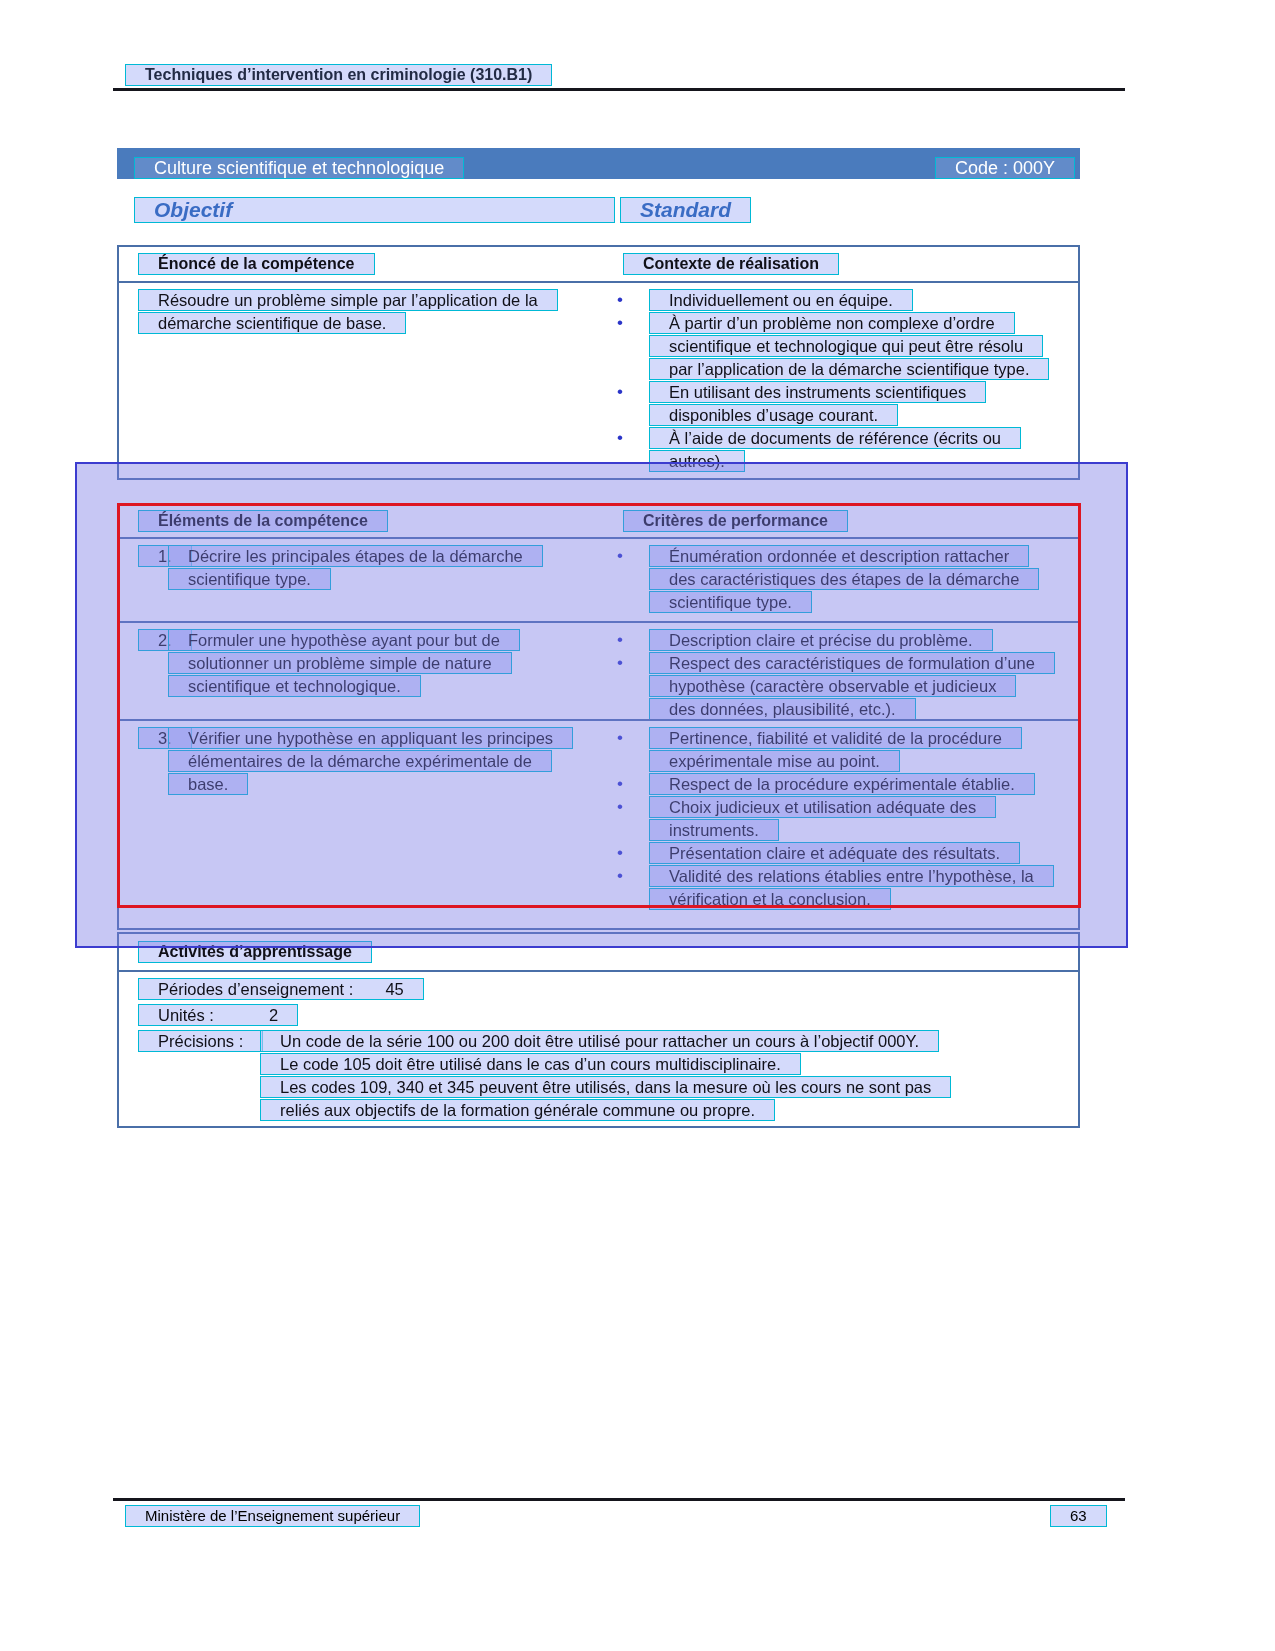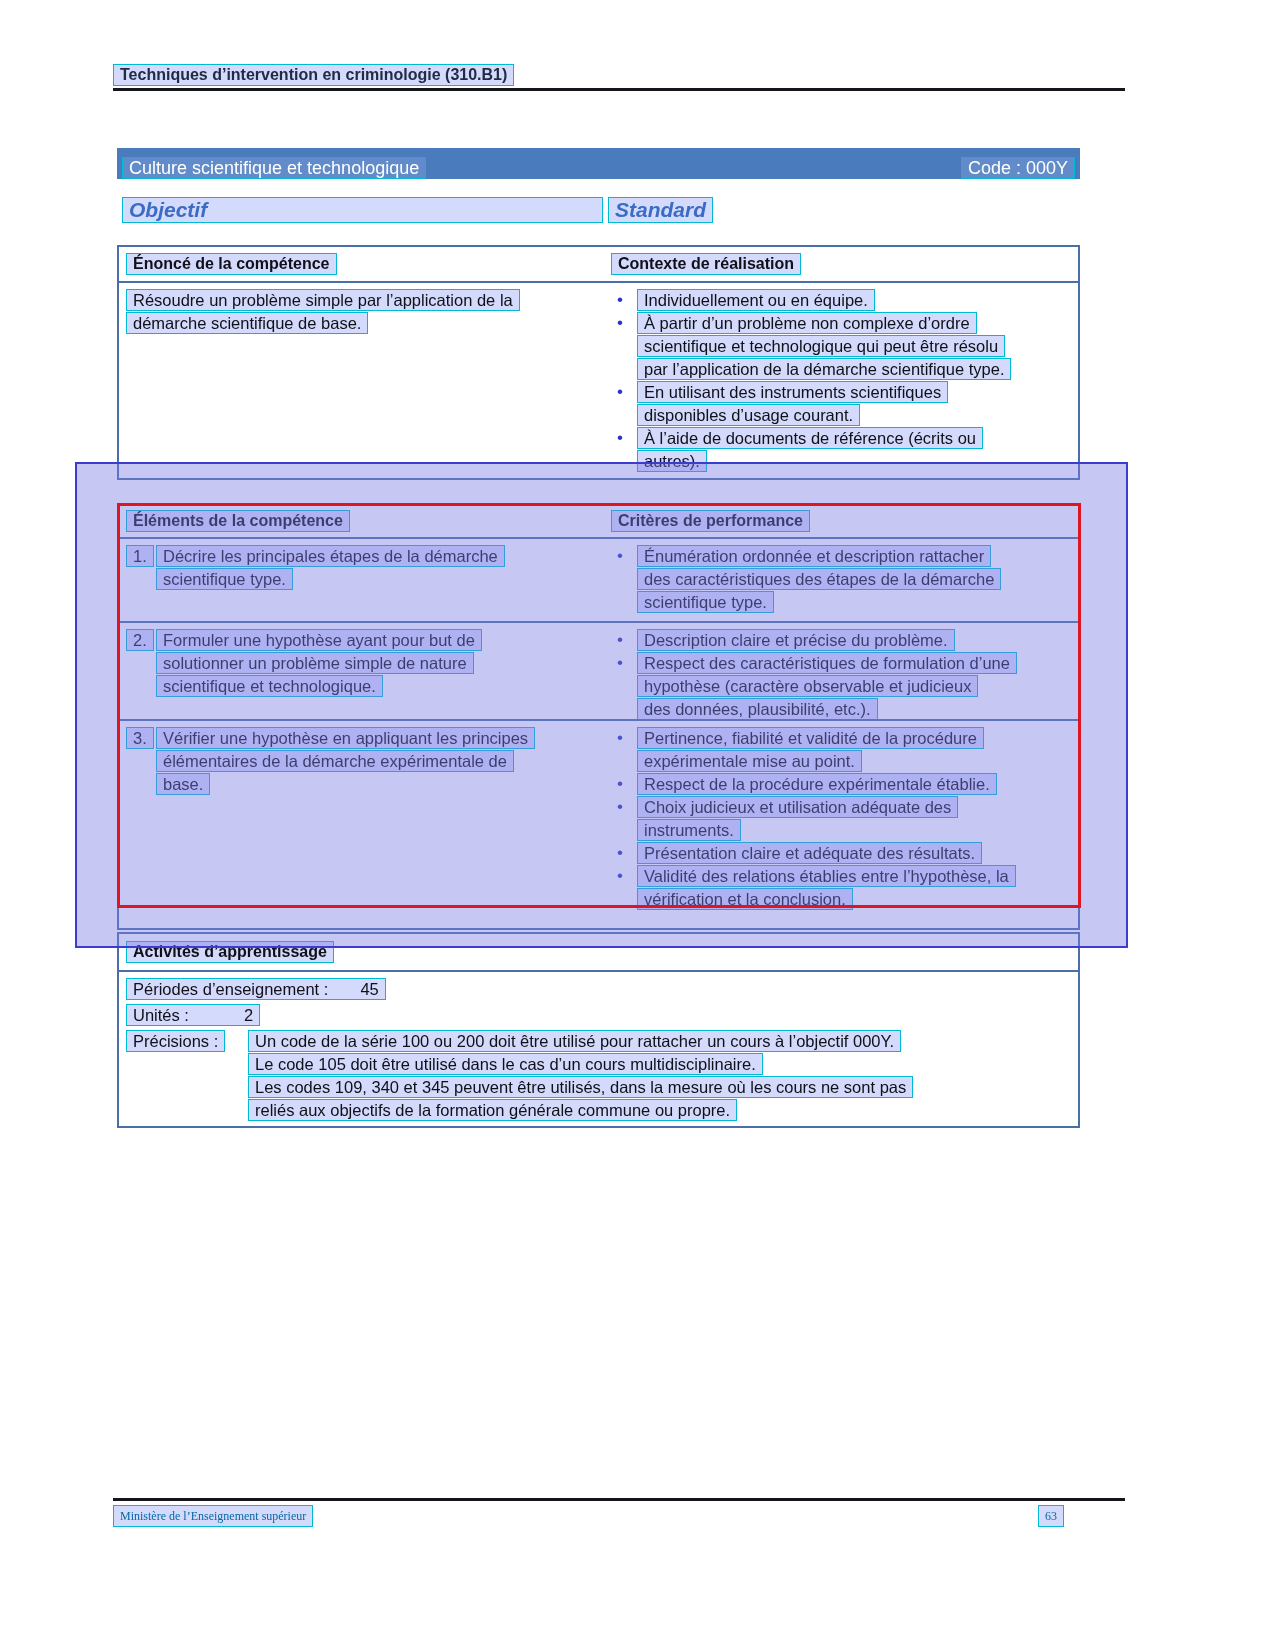--- a/index.html
+++ b/index.html
@@ -11,24 +11,25 @@
     font-family: "Liberation Sans", sans-serif;
     color: #101018;
     overflow: hidden;
     margin: 0 auto;
   }
   
   .ocr {
     display: inline-block;
     background: rgba(186,196,248,0.62);
     border: 1.5px solid #00b9d5;
-    padding: 0 6px;
+    padding: 0 19px;
     font-size: 16.5px;
     line-height: 20px;
     white-space: nowrap;
+    margin-left: 12px;
   }
   .tl { margin: 0; height: 23px; }
   .hd { font-weight: bold; font-size: 16px; }
 
   .doc-header { position: absolute; left: 113px; top: 64px; }
   .hdr-text { font-size: 16px; color: #222b45; font-weight: bold; }
   .rule { position: absolute; left: 113px; width: 1012px; height: 3px; background: #15151c; }
   .rule-top { top: 88px; }
   .rule-bottom { top: 1498px; }
 
@@ -89,21 +90,21 @@
     z-index: 5; pointer-events: none;
   }
   .red-box {
     position: absolute; left: 117px; top: 503px; width: 964px; height: 405px;
     border: 3px solid #de1622;
     z-index: 6; pointer-events: none;
   }
 
   .footer-left { position: absolute; left: 113px; top: 1505px; }
   .footer-page { position: absolute; left: 1038px; top: 1505px; }
-  .foot-text { font-size: 12px; color: #0369a1; font-family: Liberation Serif, serif; }
+  .foot-text { font-size: 15px; color: #000000; }
 </style>
 </head>
 <body>
 
 <div class="page">
 
   <div class="doc-header">
     <span class="ocr hdr-text">Techniques d’intervention en criminologie (310.B1)</span>
   </div>
   <div class="rule rule-top"></div>

